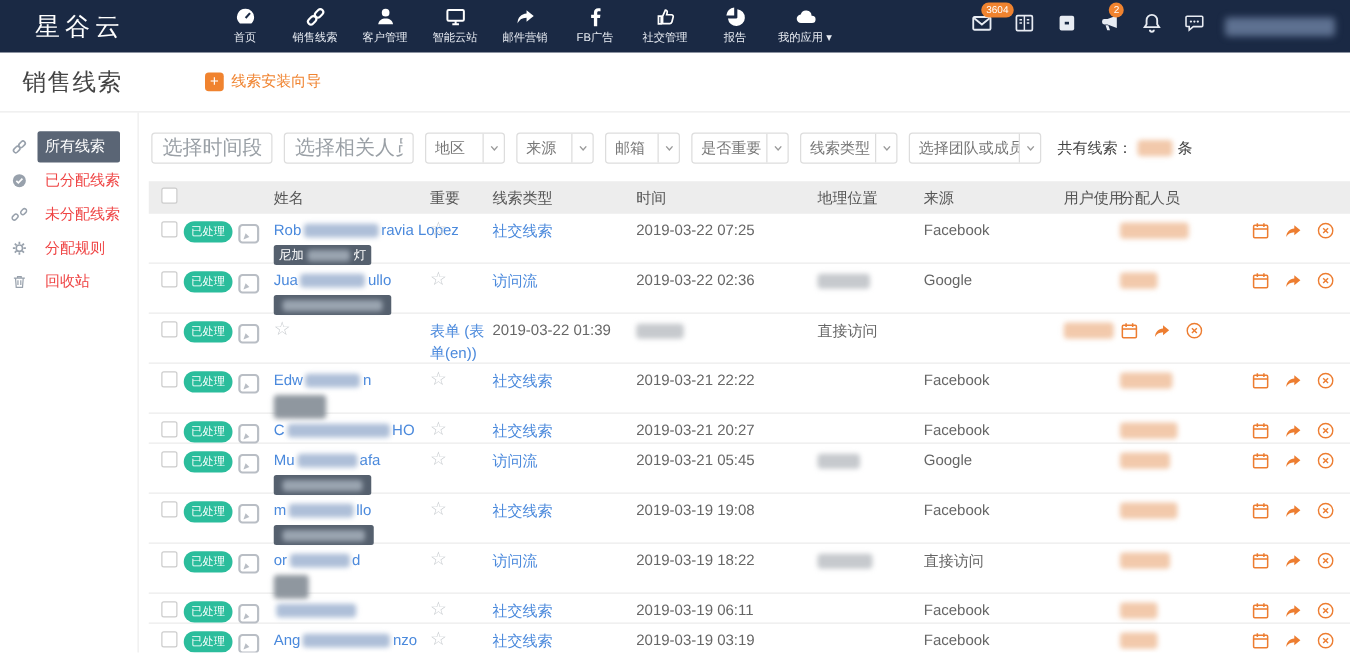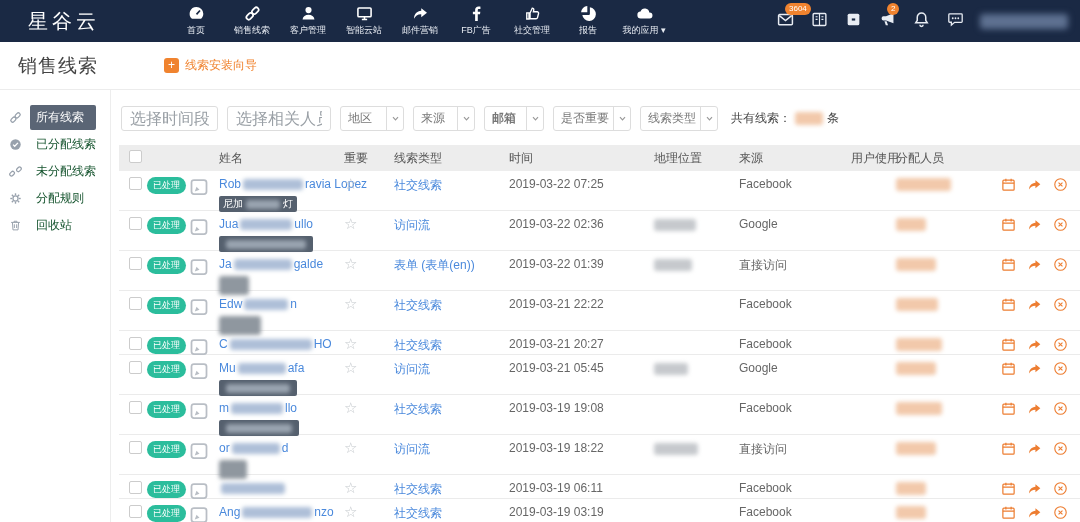--- a/index.html
+++ b/index.html
@@ -32,21 +32,21 @@
   .wizard { display:flex; align-items:center; margin-left:66px; cursor:pointer; }
   .wizard .plus { width:15px; height:15px; background:#f0832f; color:#fff; border-radius:3px;
     font-size:12px; line-height:14px; text-align:center; flex:none; }
   .wizard .wlbl { color:#f0832f; font-size:12px; margin-left:6px; }
 
   
   .body-row { position:absolute; top:90px; left:0; width:1080px; height:432px; display:flex; }
   .sidebar { width:110px; flex:none; padding-top:14px; }
   .side-item { display:flex; align-items:center; height:27px; cursor:pointer; }
   .side-item .ic { width:13px; height:13px; color:#98a1ac; margin-left:9px; flex:none; }
-  .side-item .slbl { font-size:12px; color:#14532d; margin-left:8px; white-space:nowrap;
+  .side-item .slbl { font-size:12px; color:#ef4444; margin-left:8px; white-space:nowrap;
     padding:4px 12px 4px 6px; border-radius:2px; }
   .side-item.active .slbl { background:#5a6575; color:#fff; }
 
   .main { flex:1; border-left:1px solid #ededed; padding-left:8px; overflow:hidden; }
 
   
   .filters { display:flex; align-items:center; padding:16px 0 14px 2px; }
   .f-input { height:25px; border:1px solid #ddd; border-radius:3px; font-size:16px;
     padding:0 8px; color:#555; margin-right:9px; outline:none; }
   .f-input::placeholder { color:#9aa0a6; }
@@ -307,21 +307,21 @@
           <div class="f-sel" style="width: 62px;">
             <span class="txt">来源</span>
             <span class="car">
               <span class="ic ">
                 <svg viewBox="0 0 16 16">
                   <path d="M3.5 5.5L8 10.5l4.5-5" fill="none" stroke="currentColor" stroke-width="2"></path>
                 </svg>
               </span>
             </span>
           </div>
-          <div class="f-sel" style="width: 60px; font-weight: bold;">
+          <div class="f-sel" style="width: 60px;">
             <span class="txt">邮箱</span>
             <span class="car">
               <span class="ic ">
                 <svg viewBox="0 0 16 16">
                   <path d="M3.5 5.5L8 10.5l4.5-5" fill="none" stroke="currentColor" stroke-width="2"></path>
                 </svg>
               </span>
             </span>
           </div>
           <div class="f-sel" style="width: 78px;">
@@ -329,20 +329,30 @@
             <span class="car">
               <span class="ic ">
                 <svg viewBox="0 0 16 16">
                   <path d="M3.5 5.5L8 10.5l4.5-5" fill="none" stroke="currentColor" stroke-width="2"></path>
                 </svg>
               </span>
             </span>
           </div>
           <div class="f-sel" style="width: 78px;">
             <span class="txt">线索类型</span>
+            <span class="car">
+              <span class="ic ">
+                <svg viewBox="0 0 16 16">
+                  <path d="M3.5 5.5L8 10.5l4.5-5" fill="none" stroke="currentColor" stroke-width="2"></path>
+                </svg>
+              </span>
+            </span>
+          </div>
+          <div class="f-sel" style="width: 106px;">
+            <span class="txt">选择团队或成员</span>
             <span class="car">
               <span class="ic ">
                 <svg viewBox="0 0 16 16">
                   <path d="M3.5 5.5L8 10.5l4.5-5" fill="none" stroke="currentColor" stroke-width="2"></path>
                 </svg>
               </span>
             </span>
           </div>
         </span>
       <div class="total">
@@ -444,21 +454,20 @@
         </div>
         <div class="cols trow tall">
           <div class="cell c-cb"><input type="checkbox" class="cbx" style=""></div>
           <div class="cell"><span class="pill">已处理</span></div>
           <div class="cell"><span class="ic cicon">
               <svg viewBox="0 0 16 16">
                 <rect x="2" y="2.4" width="12" height="11.2" rx="2" fill="none" stroke="currentColor" stroke-width="1.4"></rect>
                 <path d="M4.6 11.6l3.8-1.5-2.4-2.4z" fill="currentColor"></path>
               </svg>
             </span></div>
-          <div class="cell"><a class="nlink">Ja<span class="blur bname" style="width:58px"></span>galde</a><div class="tagrow"><span class="photo" style="width:30px"></span></div></div>
           <div class="cell"><span class="star">☆</span></div>
           <div class="cell"><a class="tlink">表单 (表单(en))</a></div>
           <div class="cell c-time">2019-03-22 01:39</div>
           <div class="cell"><span class="blur bgeo" style="width:38px"></span></div>
           <div class="cell c-src">直接访问</div>
           <div class="cell"></div>
           <div class="cell"><span class="blur bassign" style="width:40px"></span></div>
           <div class="cell c-act">
             <span class="ic act">
               <svg viewBox="0 0 16 16">

